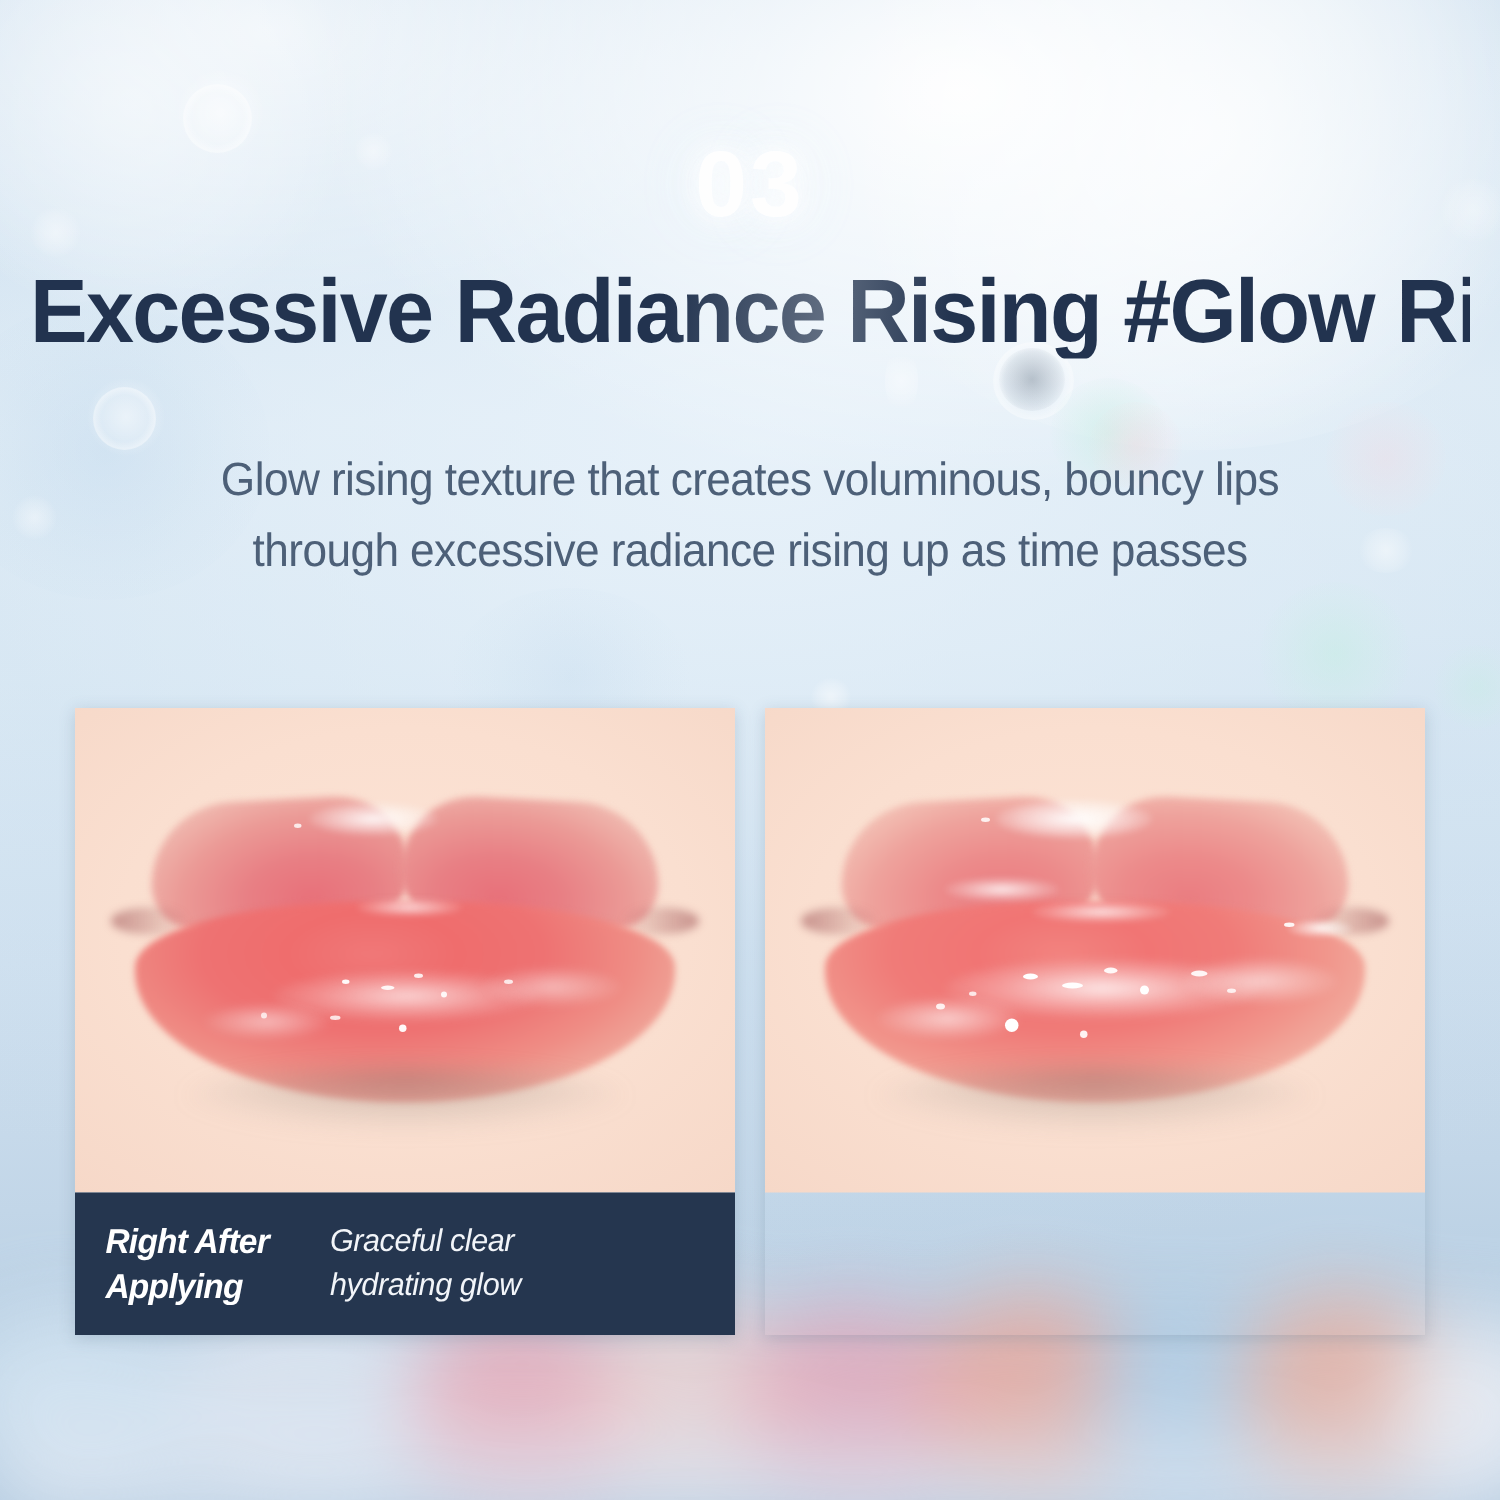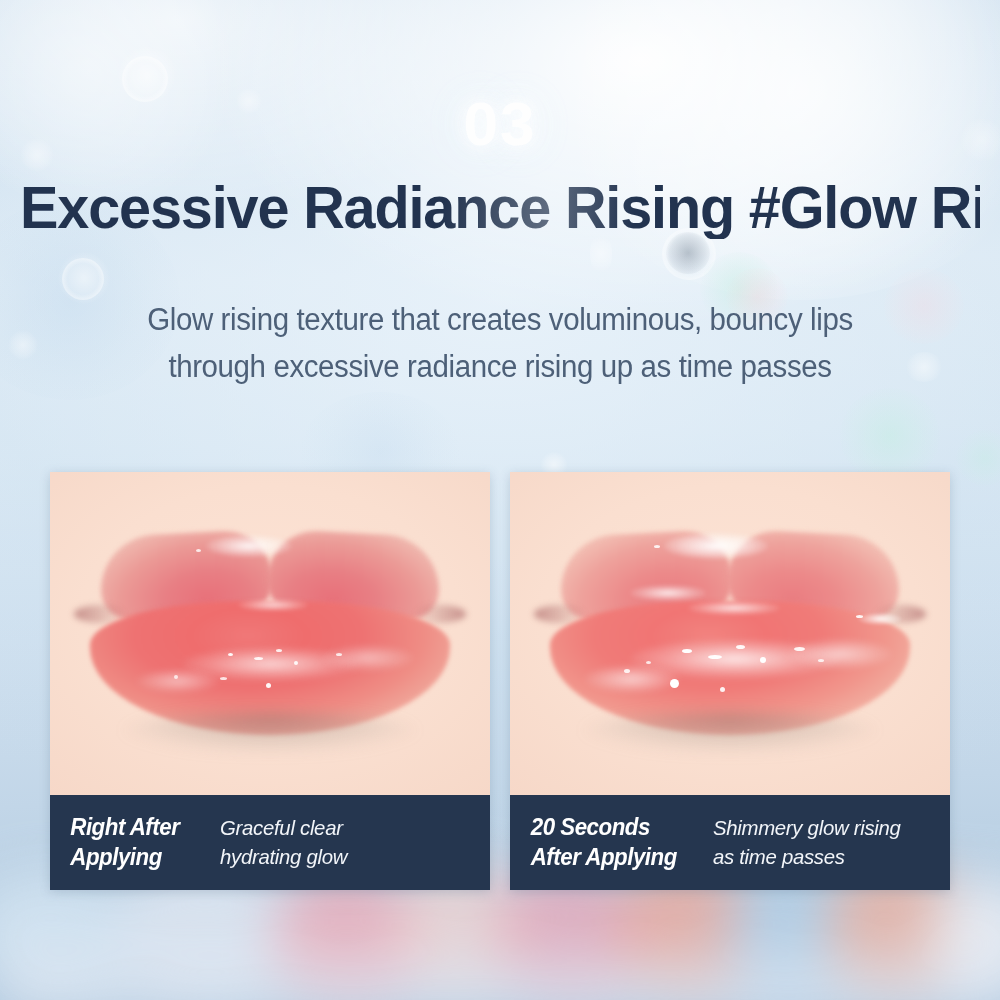--- a/index.html
+++ b/index.html
@@ -303,22 +303,16 @@
           <div class="sparkle" style="left:182px; top:160px; width:5px;  height:5px; opacity:.9;"></div>
           <div class="sparkle" style="left:256px; top:120px; width:11px; height:4px; opacity:.9;"></div>
           <div class="sparkle" style="left:280px; top:132px; width:6px;  height:3px; opacity:.8;"></div>
           <div class="sparkle" style="left:86px;  top:142px; width:6px;  height:4px; opacity:.85;"></div>
           <div class="sparkle" style="left:108px; top:134px; width:5px;  height:3px; opacity:.8;"></div>
           <div class="sparkle" style="left:116px; top:18px;  width:6px;  height:3px; opacity:.85;"></div>
           <div class="sparkle" style="left:318px; top:88px;  width:7px;  height:3px; opacity:.9;"></div>
         </div>
       </div>
 
-      <div class="caption">
-        <div class="cap-title">20 Seconds
-After Applying</div>
-        <div class="cap-desc">Shimmery glow rising
-as time passes</div>
-      </div>
     </div>
 
   </div>
 </div>
 
 </body></html>

